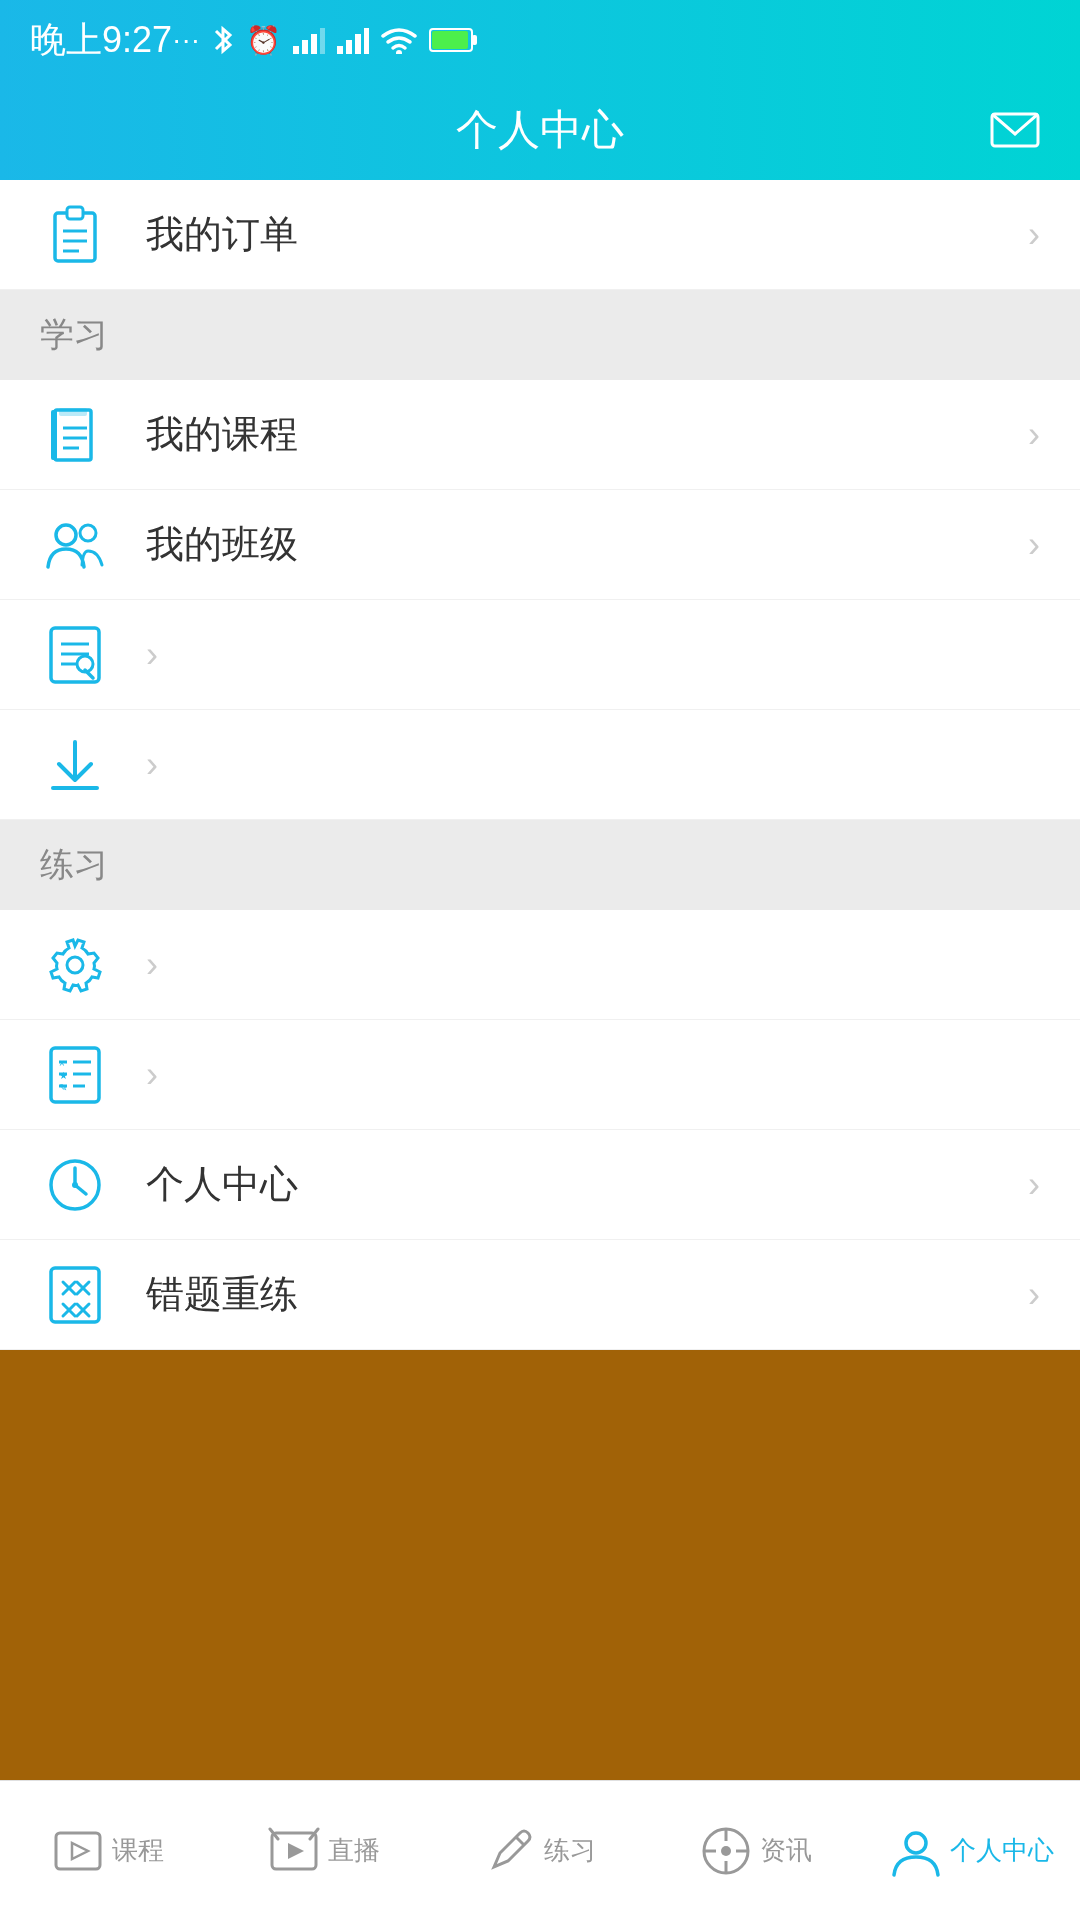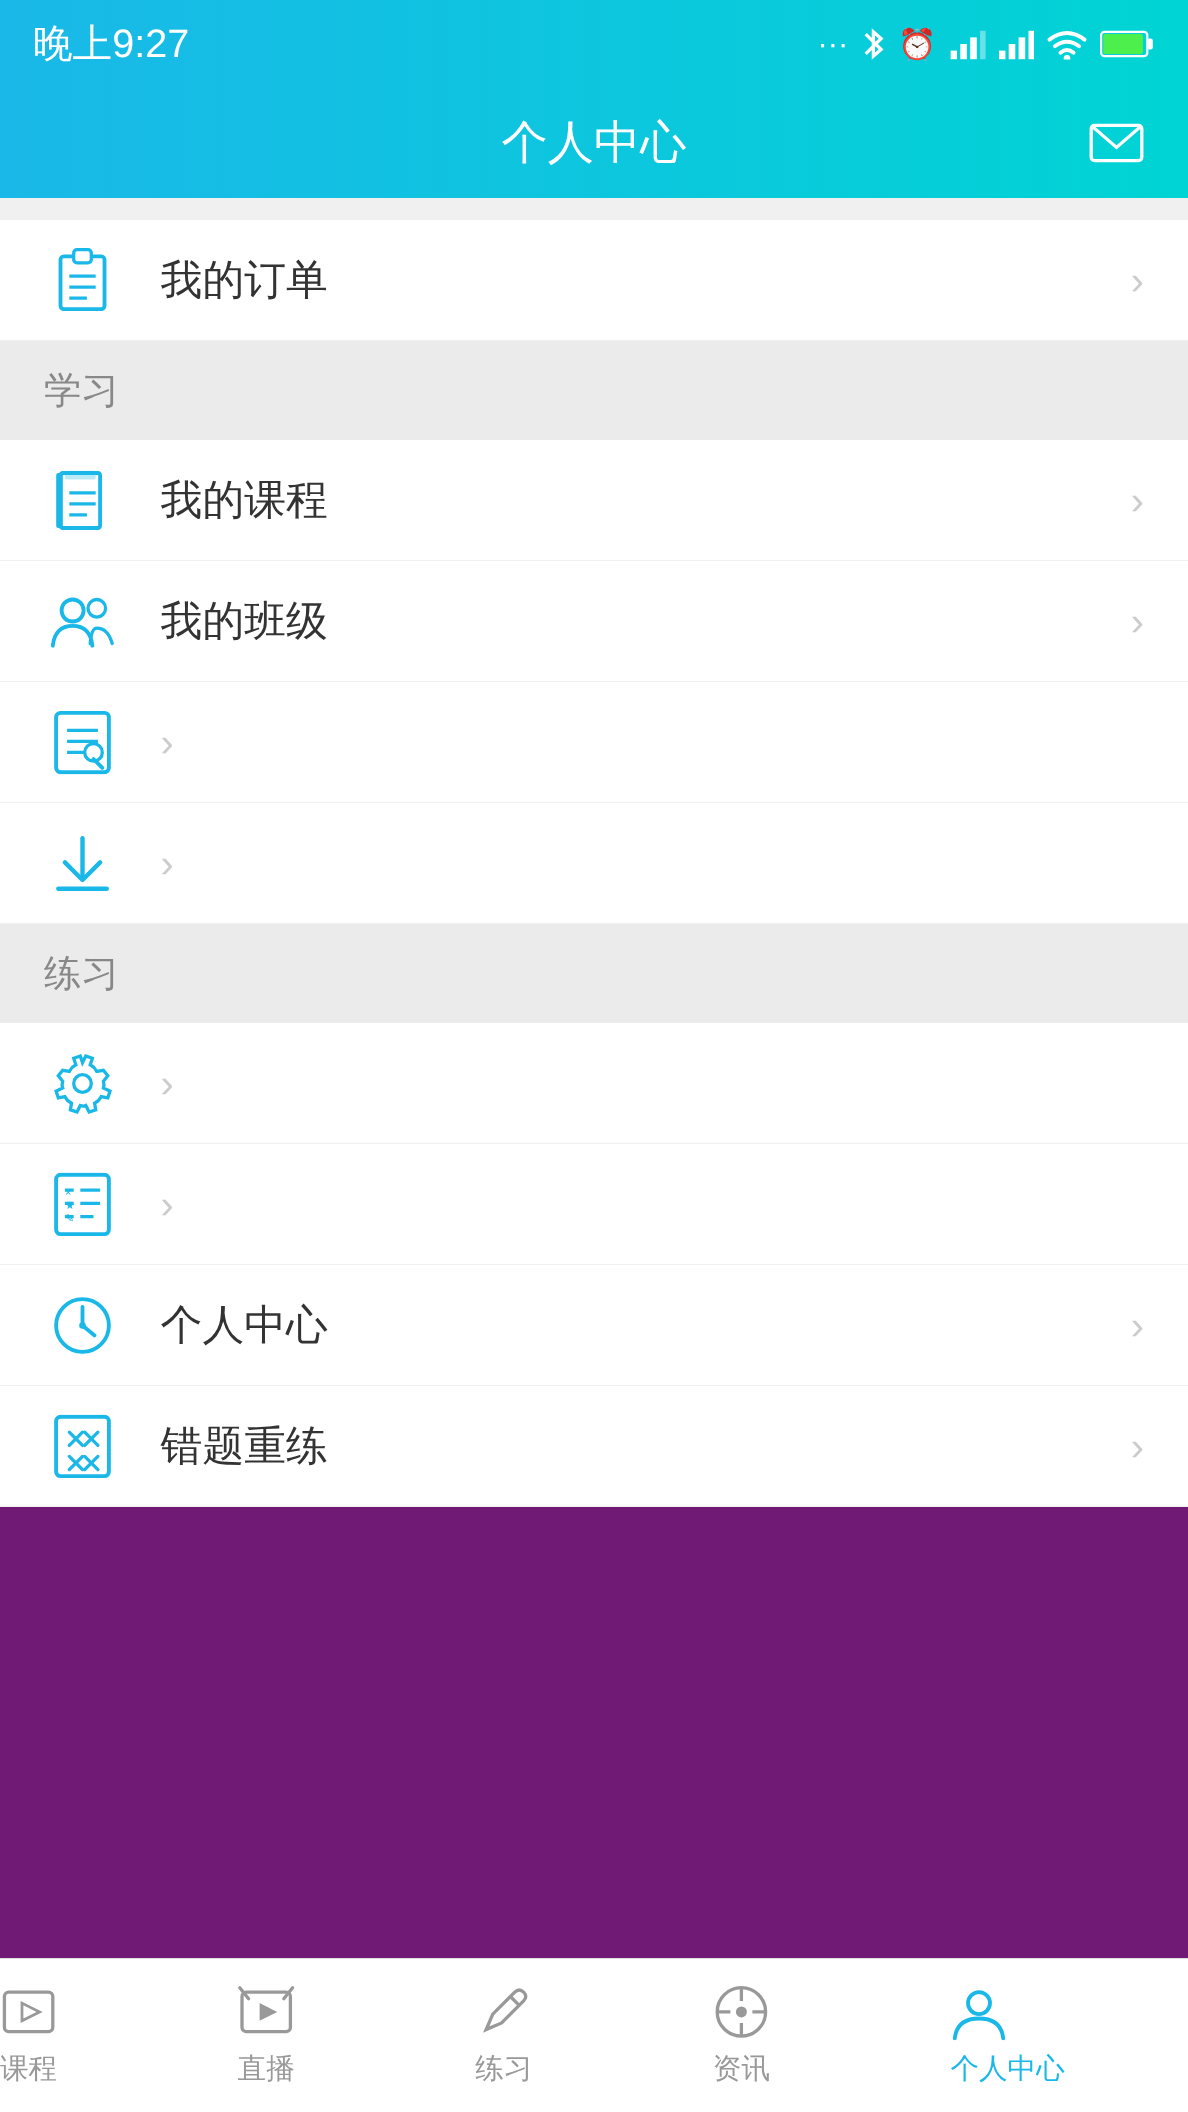--- a/index.html
+++ b/index.html
@@ -12,21 +12,20 @@
       overflow: hidden;
     }
 
     
     .status-bar {
       width: 100%;
       height: 80px;
       background: linear-gradient(to right, #1ab8e8, #00d4d4);
       display: flex;
       align-items: center;
-      justify-content: space-between;
       padding: 0 30px;
     }
     .status-time {
       color: white;
       font-size: 36px;
       font-weight: 500;
     }
     .status-icons {
       display: flex;
       align-items: center;
@@ -55,22 +54,21 @@
       right: 40px;
       color: white;
       font-size: 44px;
     }
 
     
     .content {
       width: 100%;
       height: calc(1920px - 80px - 100px - 140px);
       overflow-y: auto;
-      background: #701a75;
-      margin-top: 20px;
+      background: #a16207;
     }
 
     
     .menu-section-header {
       background: #ebebeb;
       padding: 22px 40px;
       font-size: 34px;
       color: #888;
       font-weight: 400;
       font-family: Liberation Serif, serif;
@@ -111,21 +109,22 @@
       width: 100%;
       height: 140px;
       background: white;
       border-top: 1px solid #e0e0e0;
       display: flex;
       align-items: center;
     }
     .tab-item {
       flex: 1;
       display: flex;
-      flex-direction: column;
+      flex-direction: row;
+      align-items: center;
       justify-content: center;
       gap: 8px;
       cursor: pointer;
     }
     .tab-icon {
       font-size: 50px;
       color: #999;
     }
     .tab-label {
       font-size: 26px;

